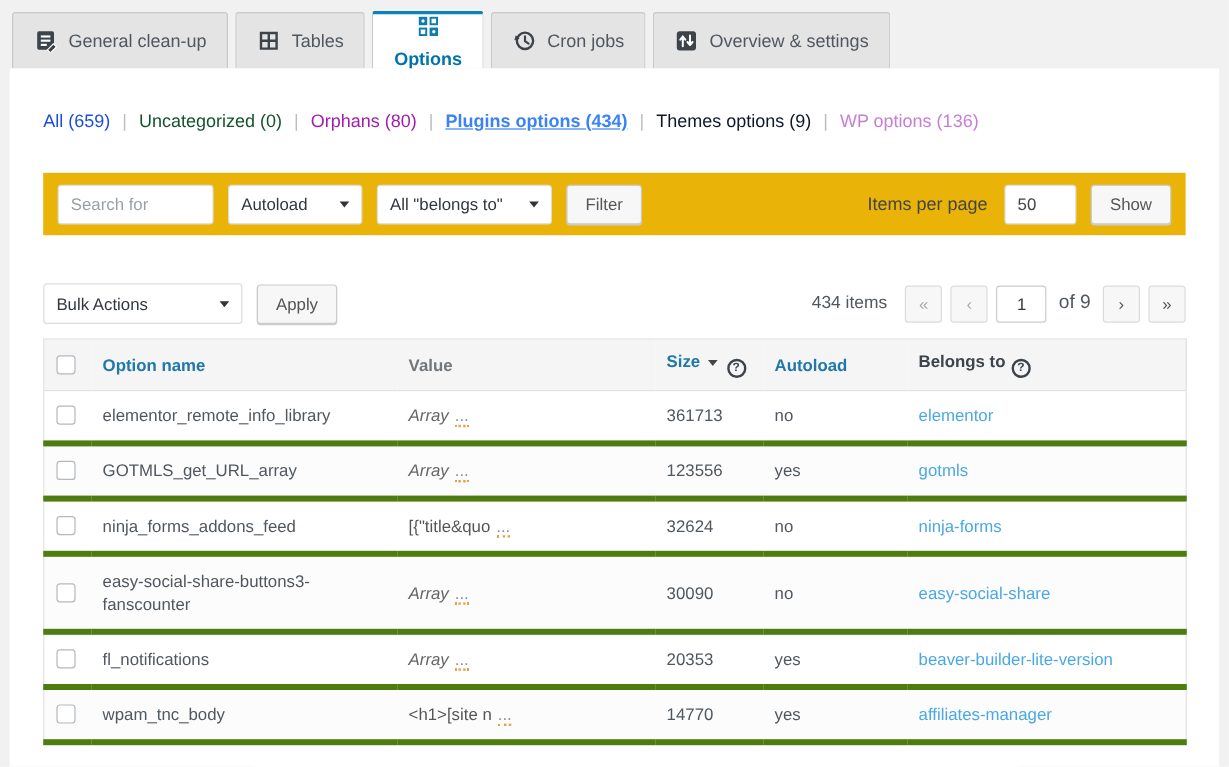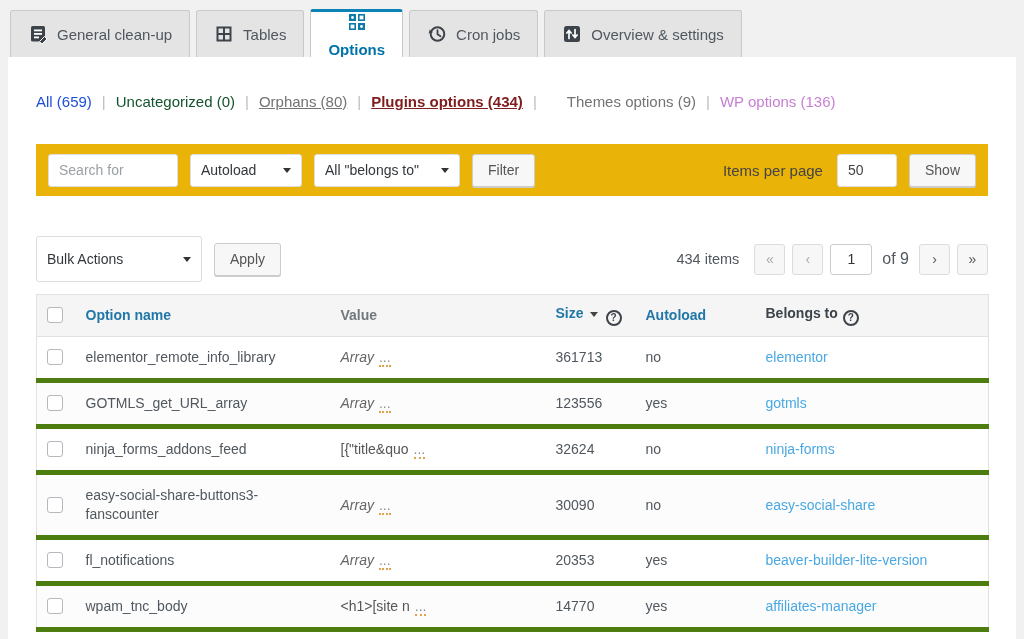--- a/index.html
+++ b/index.html
@@ -55,21 +55,21 @@
   }
   .text-input::placeholder { color: #9aa0a5; }
   .search-input { width: 130px; }
   .fake-select {
     height: 33px; background: #fff; border: 1px solid #ddd; border-radius: 3px;
     display: inline-flex; align-items: center; justify-content: space-between;
     padding: 0 10px; font-size: 14px; color: #32373c; cursor: pointer;
   }
   .sel-autoload { width: 112px; }
   .sel-belongs  { width: 146px; }
-  .sel-bulk     { width: 166px; height: 46px; }
+  .sel-bulk     { width: 166px; height: 34px; }
   .caret {
     width: 0; height: 0; border-left: 4px solid transparent; border-right: 4px solid transparent;
     border-top: 5px solid #333; margin-left: 8px;
   }
   .btn {
     height: 33px; padding: 0 15px; background: #f7f7f7;
     border: 1px solid #ccc; border-radius: 3px; box-shadow: 0 1px 0 #ccc;
     font-size: 14px; font-family: inherit; color: #555; cursor: pointer;
   }
   .ipp-label { font-size: 15px; color: #444; margin-right: 2px; }
@@ -185,25 +185,25 @@
 
 <div class="panel">
 
   <div class="scan-row">
 
     <div class="subsubsub">
       <a style="color: #1d4ed8;">All (659)</a>
       <span class="sep">|</span>
       <a style="color: #14532d;">Uncategorized (0)</a>
       <span class="sep">|</span>
-      <a style="color: #737373; text-decoration: underline;">Orphans (80)</a>
-      <span class="sep">|</span>
-      <a class="current" style="color: #7f1d1d;">Plugins options (434)</a>
-      <span class="sep">|</span>
-      <a style="color: #737373; margin-left: 20px;">Themes options (9)</a>
+      <a style="color: #a21caf;">Orphans (80)</a>
+      <span class="sep">|</span>
+      <a class="current" style="color: #3b82f6;">Plugins options (434)</a>
+      <span class="sep">|</span>
+      <a style="color: #0f172a;">Themes options (9)</a>
       <span class="sep">|</span>
       <a style="color: rgb(199, 127, 212);">WP options (136)</a>
     </div>
   </div>
 
   <div class="filter-bar">
     <div class="fgroup">
       <input type="text" class="text-input search-input" placeholder="Search for" style="">
       <div class="fake-select sel-autoload">
         <span>Autoload</span>

